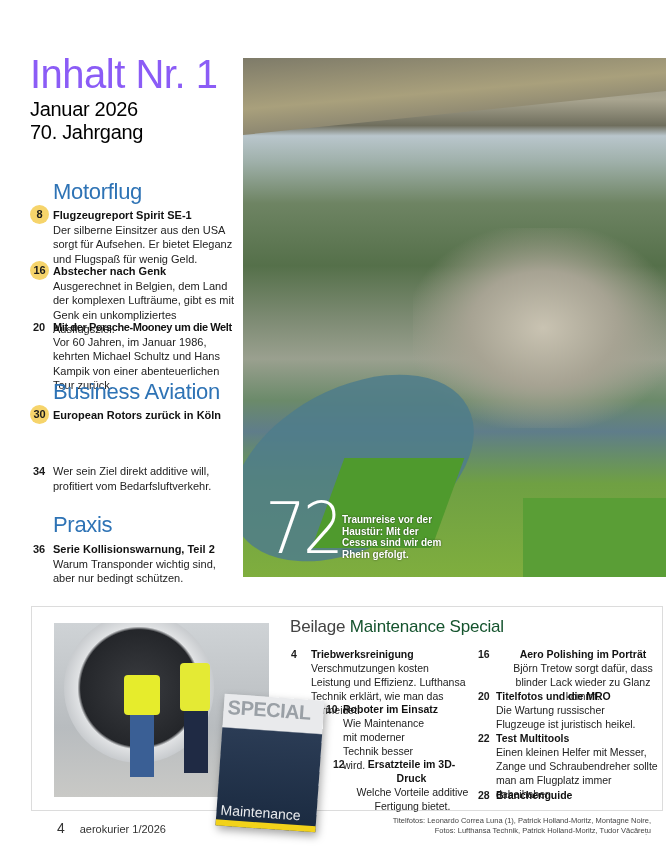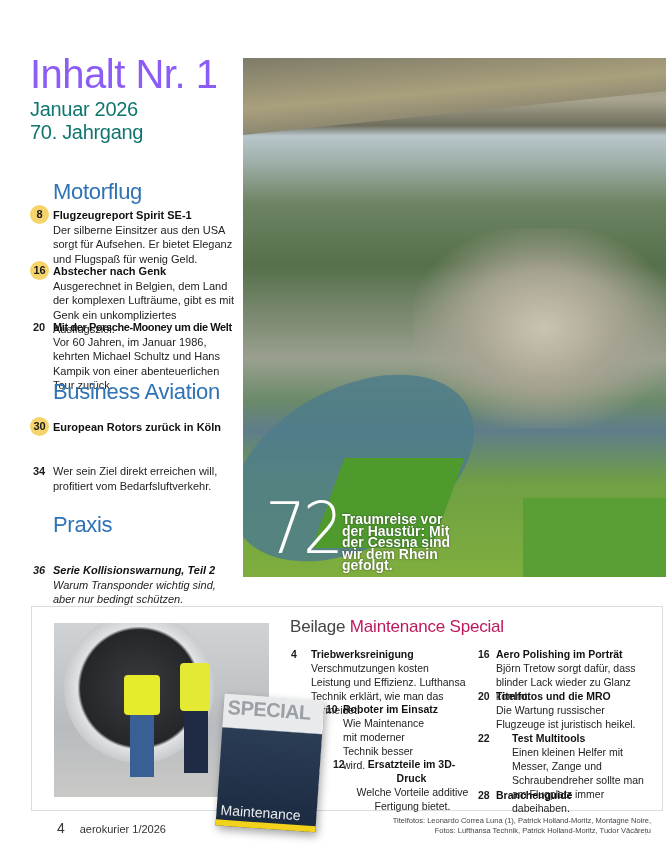--- a/index.html
+++ b/index.html
@@ -5,21 +5,21 @@
     html, body { margin: 0; padding: 0; }
     body {
       width: 666px; height: 867px; position: relative; overflow: hidden;
       background: #ffffff; font-family: "Liberation Sans", sans-serif; color: #1a1a1a;
     }
     .title {
       position: absolute; left: 30px; top: 52px; margin: 0;
       font-size: 40px; font-weight: normal; color: #8b5cf6; letter-spacing: -0.5px; line-height: 44px;
     }
     .issue-line {
-      position: absolute; left: 30px; font-size: 20px; color: #0f766e; line-height: 22px; letter-spacing: -0.3px;
+      position: absolute; left: 30px; font-size: 20px; color: #000000; line-height: 22px; letter-spacing: -0.3px;
     }
     .section-head {
       position: absolute; left: 53px; font-size: 22px; color: #2e73b5; font-weight: normal; line-height: 24px; letter-spacing: -0.3px; margin: 0;
     }
     .toc-entry { position: absolute; left: 28px; width: 210px; font-size: 11px; line-height: 14.5px; }
     .toc-entry .page {
       position: absolute; left: 0; top: 0; width: 22px; text-align: center; font-weight: bold; font-size: 11px;
     }
     .toc-entry .page.badge {
       background: #f6d46b; border-radius: 50%; width: 19px; height: 19px; line-height: 19px; top: -3px; left: 2px;
@@ -50,21 +50,21 @@
     .hero .field2 {
       position: absolute; left: 280px; top: 440px; width: 160px; height: 90px;
       background: #5a9e36;
     }
     .hero .big-number {
       position: absolute; left: 22px; top: 430px; font-size: 72px; color: #ffffff; font-weight: 100;
       letter-spacing: -4px; line-height: 80px; font-family: "DejaVu Sans", sans-serif; transform: scaleX(0.9); transform-origin: left;
     }
     .hero .caption {
       position: absolute; left: 99px; top: 456px; width: 110px; color: #ffffff; font-weight: bold;
-      font-size: 14px; line-height: 11.5px; text-shadow: 0 0 2px rgba(0,0,0,0.6);
+      font-size: 10px; line-height: 11.5px; text-shadow: 0 0 2px rgba(0,0,0,0.6);
     }
     .supplement {
       position: absolute; left: 31px; top: 606px; width: 630px; height: 203px;
       border: 1px solid #dcdcdc; background: #fff;
     }
     .supp-photo {
       position: absolute; left: 22px; top: 16px; width: 215px; height: 174px; overflow: hidden;
       background: linear-gradient(180deg, #cfd3d6 0%, #b8bcbf 60%, #c9c9c6 100%);
     }
     .supp-photo .engine {
@@ -83,21 +83,21 @@
     .magazine .mag-title {
       position: absolute; left: 4px; top: 2px; font-size: 20px; font-weight: bold; color: #9aa0a6; letter-spacing: -0.5px;
     }
     .magazine .mag-sub {
       position: absolute; left: 4px; bottom: 8px; font-size: 14px; color: #ffffff; opacity: 0.9;
     }
     .magazine .mag-band { position: absolute; left: 0; bottom: 0; width: 100%; height: 6px; background: #f2d21a; }
     .supp-head {
       position: absolute; left: 258px; top: 10px; font-size: 17px; color: #444; font-weight: normal; margin: 0; letter-spacing: -0.2px;
     }
-    .supp-head .accent { color: #be185d; }
+    .supp-head .accent { color: #14532d; }
     .supp-entry { position: absolute; font-size: 10.5px; line-height: 14px; }
     .supp-entry .page { position: absolute; left: 0; top: 0; font-weight: bold; }
     .supp-entry .entry-title { font-weight: bold; color: #111; }
     .supp-entry .entry-desc { color: #222; }
     .footer-page { position: absolute; left: 57px; top: 820px; font-size: 14px; color: #333; }
     .footer-page .mag { font-size: 11px; margin-left: 11px; }
     .credits {
       position: absolute; right: 15px; top: 816px; font-size: 7.5px; color: #444; text-align: right; line-height: 10px;
     }
   </style>
@@ -123,33 +123,33 @@
 </div>
 
 <div class="toc-entry" style="top:320px;">
   <span class="page">20</span>
   <div class="entry-title" style="letter-spacing:-0.4px;">Mit der Porsche-Mooney um die Welt</div>
   <div class="entry-desc">Vor 60 Jahren, im Januar 1986, kehrten Michael Schultz und Hans Kampik von einer abenteuerlichen Tour zurück.</div>
 </div>
 
 <h2 class="section-head" style="top:380px;">Business Aviation</h2>
 
-<div class="toc-entry" style="top:420px;">
+<div class="toc-entry" style="top:408px;">
   <span class="page badge">30</span>
   <div class="entry-title">European Rotors zurück in Köln</div>
 </div>
 
 <div class="toc-entry" style="top:464px;">
   <span class="page">34</span>
-  <div class="entry-desc">Wer sein Ziel direkt erreichen will, profitiert vom Bedarfsluftverkehr.</div>
+  <div class="entry-desc">Wer sein Ziel direkt additive will, profitiert vom Bedarfsluftverkehr.</div>
 </div>
 
 <h2 class="section-head" style="top:513px;">Praxis</h2>
 
-<div class="toc-entry" style="top:563px;font-style:italic;">
+<div class="toc-entry" style="top:542px;">
   <span class="page">36</span>
   <div class="entry-title">Serie Kollisionswarnung, Teil 2</div>
   <div class="entry-desc">Warum Transponder wichtig sind, aber nur bedingt schützen.</div>
 </div>
 
 <div class="hero">
   <div class="wing"></div>
   <div class="town"></div>
   <div class="river"></div>
   <div class="field"></div>
@@ -196,37 +196,37 @@
   <div class="supp-entry" style="left:301px; top:150px; width:135px;text-align:center;">
     <span class="page">12</span>
     <div style="margin-left:22px;">
       <div class="entry-title">Ersatzteile im 3D-Druck</div>
       <div class="entry-desc" style="width:115px;">Welche Vorteile additive Fertigung bietet.</div>
     </div>
   </div>
 
   <div class="supp-entry" style="left:446px; top:40px; width:180px;">
     <span class="page">16</span>
-    <div style="margin-left:18px;">
+    <div style="margin-left:30px;text-align:center;">
       <div class="entry-title">Aero Polishing im Porträt</div>
       <div class="entry-desc">Björn Tretow sorgt dafür, dass blinder Lack wieder zu Glanz kommt.</div>
     </div>
   </div>
 
   <div class="supp-entry" style="left:446px; top:82px; width:180px;">
     <span class="page">20</span>
     <div style="margin-left:18px;">
       <div class="entry-title">Titelfotos und die MRO</div>
       <div class="entry-desc" style="width:150px;">Die Wartung russischer Flugzeuge ist juristisch heikel.</div>
     </div>
   </div>
 
   <div class="supp-entry" style="left:446px; top:124px; width:180px;">
     <span class="page">22</span>
-    <div style="margin-left:34px;">
+    <div style="margin-left:18px;">
       <div class="entry-title">Test Multitools</div>
       <div class="entry-desc">Einen kleinen Helfer mit Messer, Zange und Schraubendreher sollte man am Flugplatz immer dabeihaben.</div>
     </div>
   </div>
 
   <div class="supp-entry" style="left:446px; top:181px; width:180px;">
     <span class="page">28</span>
     <div style="margin-left:18px;">
       <div class="entry-title">Branchenguide</div>
     </div>

